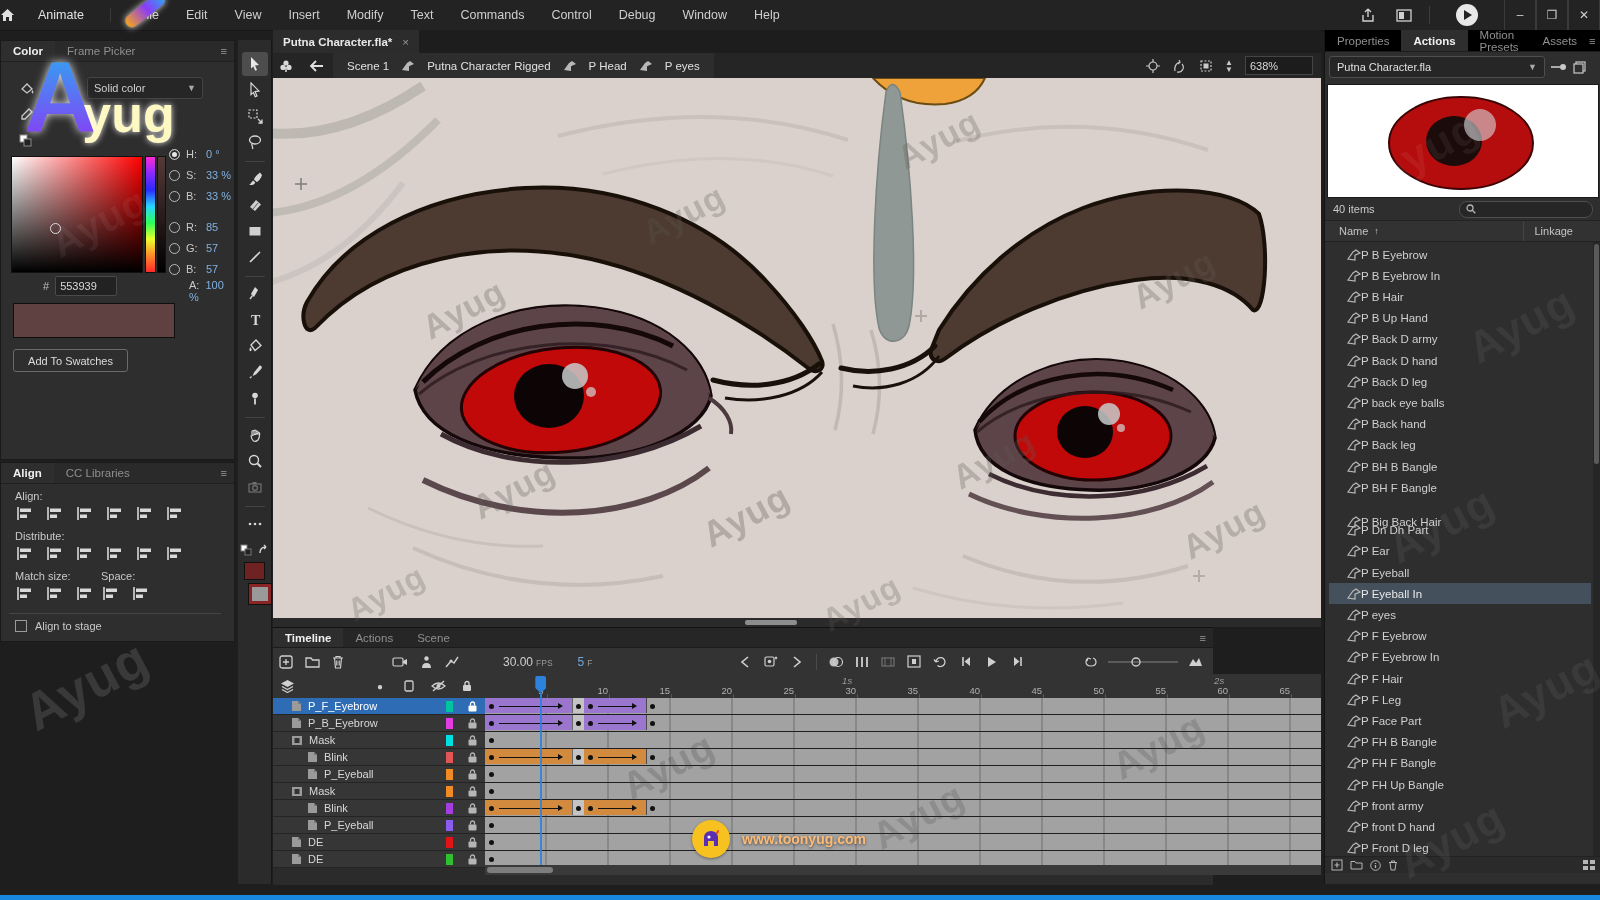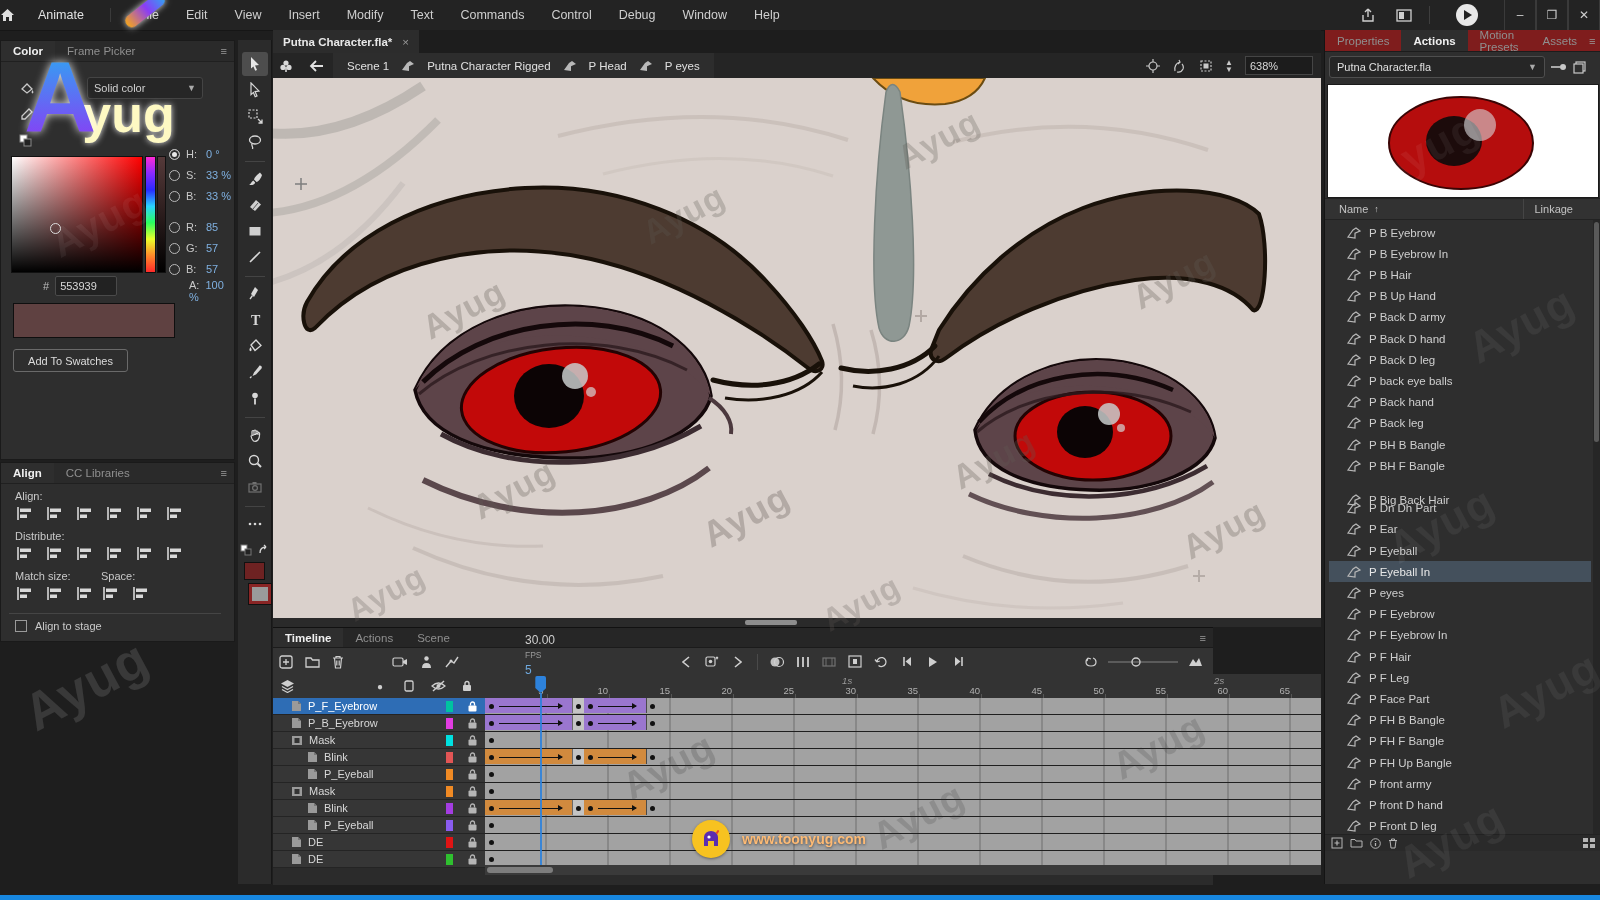--- a/index.html
+++ b/index.html
@@ -72,21 +72,21 @@
   
   #canvas{position:absolute;left:273px;top:78px;width:1048px;height:540px;background:#dad1cc;overflow:hidden;}
   #canvas-hscroll{position:absolute;left:273px;top:618px;width:1048px;height:9px;background:#2a2a2a;}
   #canvas-hthumb{position:absolute;left:472px;top:2px;width:52px;height:5px;background:#8d8d8d;border-radius:2px;}
   
   #timeline{position:absolute;left:273px;top:627px;width:940px;height:257px;background:#2b2b2b;border-top:1px solid #111;}
   #tl-tabs{height:19px;display:flex;align-items:center;background:#262626;font-size:11.5px;border-bottom:1px solid #1b1b1b;}
   #tl-toolbar{height:27px;display:flex;align-items:center;background:#333;border-bottom:1px solid #202020;color:#cfcfcf;}
   .tl-ic{width:26px;display:flex;justify-content:center;align-items:center;}
   .tlsep{width:1px;height:16px;background:#4a4a4a;margin:0 6px;}
-  #fps-group{display:flex;align-items:baseline;gap:3px;margin-left:38px;font-size:12px;flex-direction:column;}
+  #fps-group{display:flex;align-items:baseline;gap:3px;margin-left:38px;font-size:12px;}
   #fps-label,#frame-label{font-size:8.5px;color:#9a9a9a;}
   #frame-value{color:#6fa8dc;margin-left:22px;}
   #tl-left-header{position:absolute;left:0;top:46px;width:212px;height:24px;background:#333;border-bottom:1px solid #1f1f1f;border-right:1px solid #1c1c1c;display:flex;align-items:center;}
   #tl-left-header .hic{display:flex;justify-content:center;align-items:center;width:20px;}
   #ruler{position:absolute;left:212px;top:46px;width:836px;height:24px;background:#333;border-bottom:1px solid #1f1f1f;font-size:9.5px;color:#b0b0b0;overflow:hidden;}
   .ruler-num{position:absolute;top:11px;transform:translateX(-50%);}
   .ruler-sec{position:absolute;top:1px;color:#9a9a9a;font-style:italic;}
   .ruler-tick{position:absolute;bottom:0;width:1px;height:4px;background:#555;}
   #tl-layers{position:absolute;left:0;top:70px;width:212px;background:#363636;}
   .lrow{height:16px;display:flex;align-items:center;font-size:11px;color:#d8d8d8;border-bottom:1px solid #242424;position:relative;}
@@ -100,33 +100,33 @@
   .fdot{position:absolute;top:5.5px;width:5px;height:5px;border-radius:50%;background:#111;}
   .farrow{position:absolute;top:7.5px;height:1.5px;background:#111;}
   .farrow:after{content:"";position:absolute;right:-1px;top:-2.75px;border-left:5px solid #111;border-top:3.5px solid transparent;border-bottom:3.5px solid transparent;}
   .fkeycell{position:absolute;top:0;height:15px;background:#c4c4c4;border-left:1px solid #6a6a6a;border-right:1px solid #6a6a6a;}
   #playhead-line{position:absolute;width:1.5px;background:rgba(45,130,220,.9);z-index:6;}
   #playhead-head{position:absolute;width:11px;height:17px;background:#2d82dc;border-radius:2px;clip-path:polygon(0 0,100% 0,100% 70%,50% 100%,0 70%);z-index:7;}
   #tl-hscroll{position:absolute;left:212px;top:237px;width:836px;height:10px;background:#3a3a3a;}
   #tl-hthumb{position:absolute;left:2px;top:2px;width:66px;height:6px;background:#7d7d7d;border-radius:3px;}
   
   #library-panel{position:absolute;left:1324px;top:30px;width:276px;height:854px;background:#2e2e2e;border-left:1px solid #141414;}
-  #lib-tabs{height:21px;display:flex;align-items:center;font-size:11.5px;background:#7f1d1d;border-bottom:1px solid #1c1c1c;}
+  #lib-tabs{height:21px;display:flex;align-items:center;font-size:11.5px;background:#000000;border-bottom:1px solid #1c1c1c;}
   #lib-docrow{height:24px;display:flex;align-items:center;padding:3px 4px;gap:6px;}
   #lib-select{flex:0 0 200px;height:20px;background:#262626;border:1px solid #4e4e4e;border-radius:3px;display:flex;align-items:center;font-size:11px;color:#e0e0e0;padding:0 7px;}
   #lib-select .chev{margin-left:auto;color:#aaa;font-size:9px;}
   #lib-preview{position:relative;height:112px;background:#fff;border:1px solid #1a1a1a;margin:2px 2px 0 2px;overflow:hidden;}
   #lib-countrow{height:22px;display:flex;align-items:center;font-size:11px;color:#c9c9c9;padding:0 8px;gap:8px;}
   #lib-search{margin-left:auto;width:120px;height:15px;background:#262626;border:1px solid #4e4e4e;border-radius:8px;display:flex;align-items:center;padding:0 6px;gap:4px;}
   #lib-header{height:20px;display:flex;align-items:center;font-size:11px;color:#c3c3c3;border-top:1px solid #222;border-bottom:1px solid #222;background:#323232;}
   #lib-header .hname{margin-left:14px;}
   #lib-header .harrow{margin-left:6px;font-size:9px;}
   #lib-header .hlink{margin-left:auto;margin-right:28px;border-left:1px solid #454545;padding-left:10px;height:100%;display:flex;align-items:center;}
   #lib-list{position:relative;height:614px;overflow:hidden;background:#2e2e2e;}
-  .librow{position:absolute;left:4px;right:10px;height:21px;display:flex;align-items:center;gap:8px;font-size:11.5px;color:#cfcfcf;padding-left:18px;}
+  .librow{position:absolute;left:4px;right:10px;height:21px;display:flex;align-items:center;font-size:11.5px;color:#cfcfcf;padding-left:18px;}
   .librow.sel{background:#44505c;color:#e8e8e8;}
   #lib-scroll{position:absolute;right:1px;top:0;width:7px;height:614px;background:#262626;}
   #lib-thumb{position:absolute;left:1px;top:2px;width:5px;height:220px;background:#5a5a5a;border-radius:3px;}
   #lib-bottom{height:16px;display:flex;align-items:center;gap:7px;padding:0 6px;color:#b5b5b5;border-top:1px solid #222;background:#2a2a2a;}
   
   #wm{position:absolute;inset:0;pointer-events:none;z-index:20;}
   .wm-tile{position:absolute;font-weight:bold;transform:rotate(-28deg);letter-spacing:1px;}
   #wm-logo{position:absolute;left:24px;top:40px;}
   #wm-logo .A{font-size:100px;font-weight:800;background:linear-gradient(180deg,#30a4f2 10%,#8a3cf5 90%);-webkit-background-clip:text;background-clip:text;color:transparent;text-shadow:none;filter:drop-shadow(0 0 5px rgba(255,255,255,.85));}
   #wm-logo .tail{font-size:52px;font-weight:800;color:#fef9c3;text-shadow:0 0 6px rgba(255,255,255,.9);margin-left:-14px;}
@@ -1122,20 +1122,29 @@
         </span>
     </div>
     <div id="lib-preview">
       <svg width="270" height="112" viewBox="0 0 270 112">
         <rect width="270" height="112" fill="#ffffff"></rect>
         <ellipse cx="133" cy="58" rx="72" ry="46" fill="#b50d0d" stroke="#3a0404" stroke-width="2"></ellipse>
         <ellipse cx="126" cy="56" rx="28" ry="25" fill="#1c0b0b"></ellipse>
         <circle cx="152" cy="40" r="16" fill="#d8d8dc" opacity=".6"></circle>
       </svg>
     </div>
+    <div id="lib-countrow">
+      <span>40 items</span>
+      <div id="lib-search">
+        <svg width="10" height="10" viewBox="0 0 10 10">
+            <circle cx="4" cy="4" r="3" stroke="#b5b5b5" fill="none" stroke-width="1.3"></circle>
+            <line x1="6.3" y1="6.3" x2="9.3" y2="9.3" stroke="#b5b5b5" stroke-width="1.3"></line>
+          </svg>
+      </div>
+    </div>
     <div id="lib-header">
       <span class="hname">Name</span>
       <span class="harrow">↑</span>
       <span class="hlink">Linkage</span>
     </div>
     <div id="lib-list">
       <div id="lib-scroll">
           <div id="lib-thumb"></div>
         </div>
     <div class="librow" style="top: 2px;">

